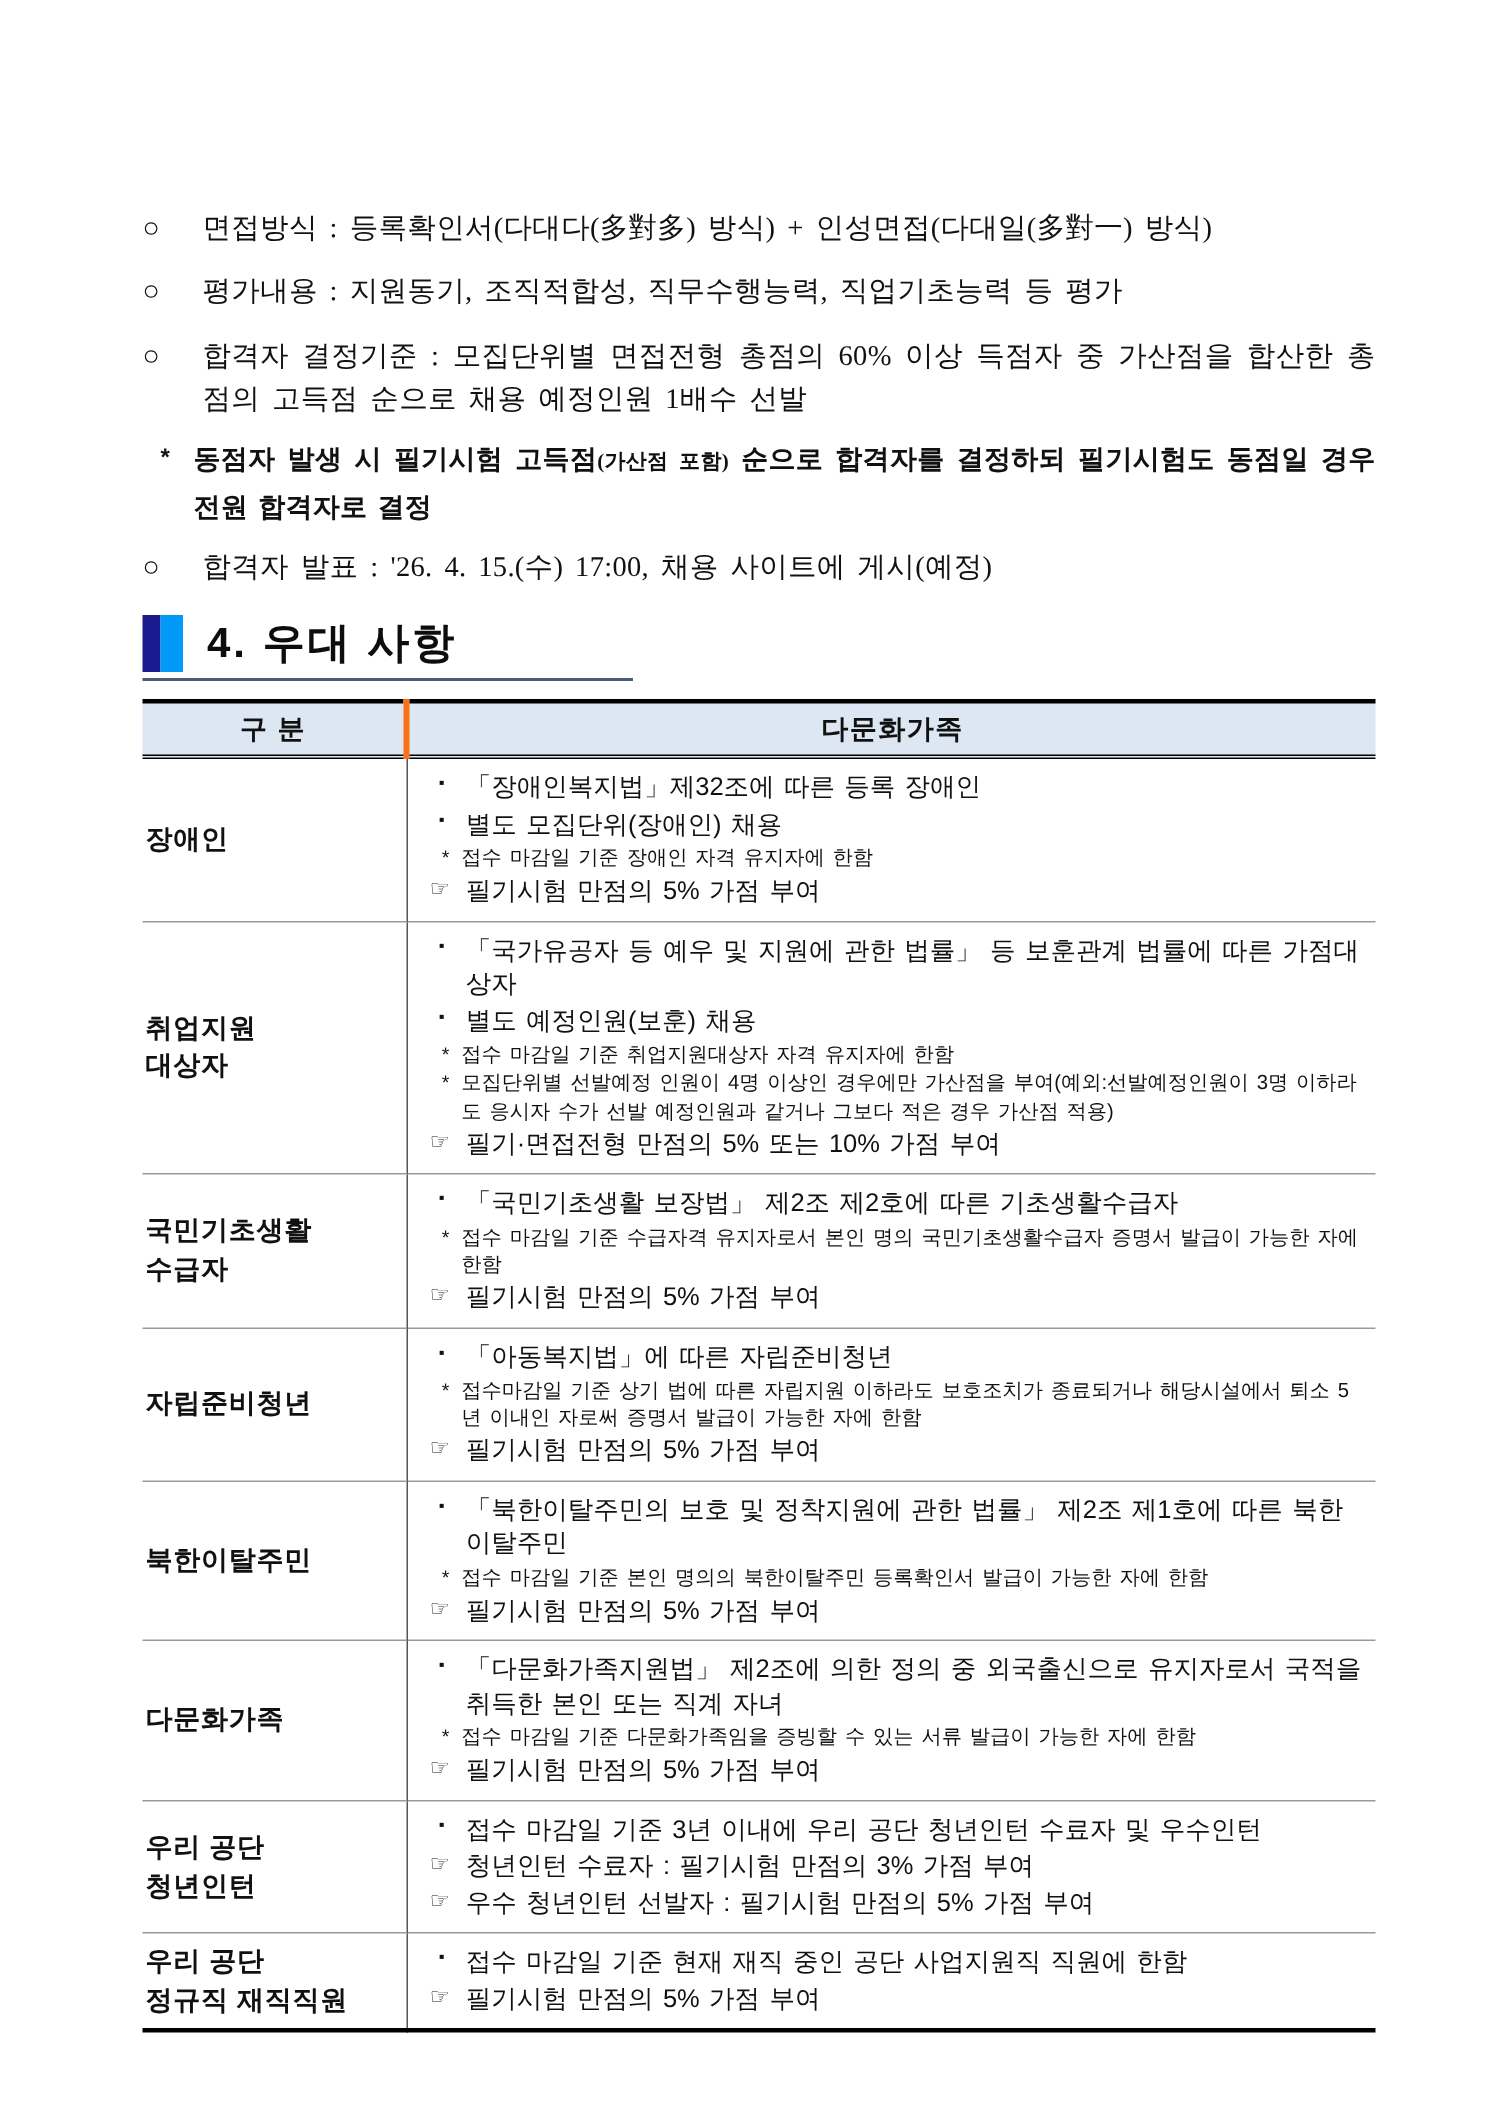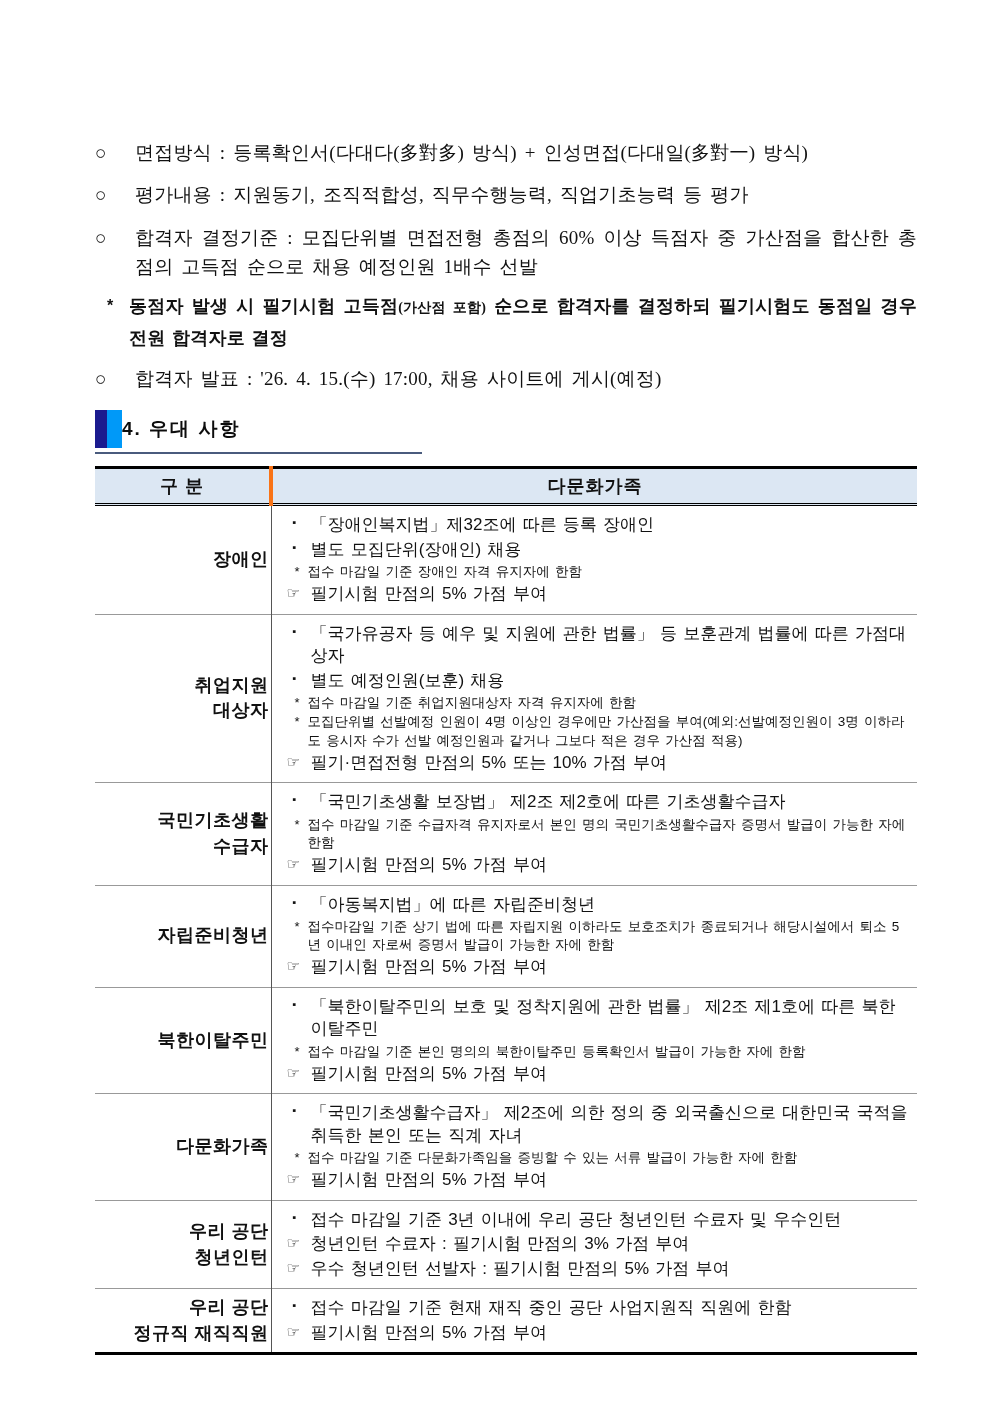--- a/index.html
+++ b/index.html
@@ -26,32 +26,32 @@
   .bullet.star .bmark{flex:0 0 22px;font-size:16px;padding-top:4px;
     font-family:"Liberation Sans","DejaVu Sans",sans-serif;font-weight:bold;}
   .bullet.star .btext{font-family:Liberation Serif, serif;
     font-weight:bold;font-size:18px;line-height:1.78;word-spacing:2px;}
   .bullet.star .small{font-size:14px;}
   
   .section-header{display:flex;align-items:center;margin-top:16px;height:40px;}
   .bar{width:27px;height:38px;display:flex;flex:0 0 27px;}
   .bar-dark{width:12px;background:var(--bar-dark);}
   .bar-light{width:15px;background:var(--bar-light);}
-  .section-header h2{font-size:19px;font-weight:bold;letter-spacing:2px;
-    margin-left:0;color:#0d0d0d;}
+  .section-header h2{font-size:28px;font-weight:bold;letter-spacing:2px;
+    margin-left:16px;color:#0d0d0d;}
   .title-underline{width:327px;border-bottom:2px solid var(--underline);margin-top:3px;}
   
   table.benefits{width:100%;border-collapse:collapse;margin-top:12px;
     border-top:3px solid #000;border-bottom:3px solid #000;}
   table.benefits thead th{
     background:var(--header-bg);border-bottom:3px double #000;
     font-size:18px;font-weight:bold;padding:5px 0;letter-spacing:1px;}
   th.cat-h{width:176px;border-right:4px solid #f97316;}
   tbody tr + tr{border-top:1px solid #999;}
-  td.cat{width:176px;border-right:1px solid #555;text-align:right;vertical-align:middle;
+  td.cat{width:176px;border-right:1px solid #555;text-align:left;vertical-align:middle;
     font-weight:bold;font-size:18px;line-height:1.42;padding:6px 2px;letter-spacing:.5px;}
   td.det{padding:6px 6px 6px 12px;vertical-align:middle;}
   .line{position:relative;word-spacing:1.5px;}
   .line.item{font-size:17px;line-height:1.32;padding-left:27px;margin:2px 0;}
   .line.item .mk{position:absolute;left:9px;top:1px;font-size:11px;}
   .line.note{font-size:13.5px;line-height:1.35;padding-left:24px;margin:1px 0;}
   .line.note .mk{position:absolute;left:11px;top:0;font-size:13px;}
   .line.benefit{font-size:17px;line-height:1.32;padding-left:27px;margin:2px 0;}
   .line.benefit .mk{position:absolute;left:3px;top:0;font-size:15px;}
 </style>
@@ -144,21 +144,21 @@
           <td class="cat">북한이탈주민</td>
           <td class="det">
             <div class="line item"><span class="mk">▪</span><span>「북한이탈주민의 보호 및 정착지원에 관한 법률」 제2조 제1호에 따른 북한이탈주민</span></div>
             <div class="line note"><span class="mk">*</span><span>접수 마감일 기준 본인 명의의 북한이탈주민 등록확인서 발급이 가능한 자에 한함</span></div>
             <div class="line benefit"><span class="mk">☞</span><span>필기시험 만점의 5% 가점 부여</span></div>
           </td>
         </tr>
         <tr>
           <td class="cat">다문화가족</td>
           <td class="det">
-            <div class="line item"><span class="mk">▪</span><span>「국민기초생활수급자」 제2조에 의한 정의 중 외국출신으로 대한민국 국적을 취득한 본인 또는 직계 자녀</span></div>
+            <div class="line item"><span class="mk">▪</span><span>「다문화가족지원법」 제2조에 의한 정의 중 외국출신으로 유지자로서 국적을 취득한 본인 또는 직계 자녀</span></div>
             <div class="line note"><span class="mk">*</span><span>접수 마감일 기준 다문화가족임을 증빙할 수 있는 서류 발급이 가능한 자에 한함</span></div>
             <div class="line benefit"><span class="mk">☞</span><span>필기시험 만점의 5% 가점 부여</span></div>
           </td>
         </tr>
         <tr>
           <td class="cat">우리 공단<br>청년인턴</td>
           <td class="det">
             <div class="line item"><span class="mk">▪</span><span>접수 마감일 기준 3년 이내에 우리 공단 청년인턴 수료자 및 우수인턴</span></div>
             <div class="line benefit"><span class="mk">☞</span><span>청년인턴 수료자 : 필기시험 만점의 3% 가점 부여</span></div>
             <div class="line benefit"><span class="mk">☞</span><span>우수 청년인턴 선발자 : 필기시험 만점의 5% 가점 부여</span></div>

